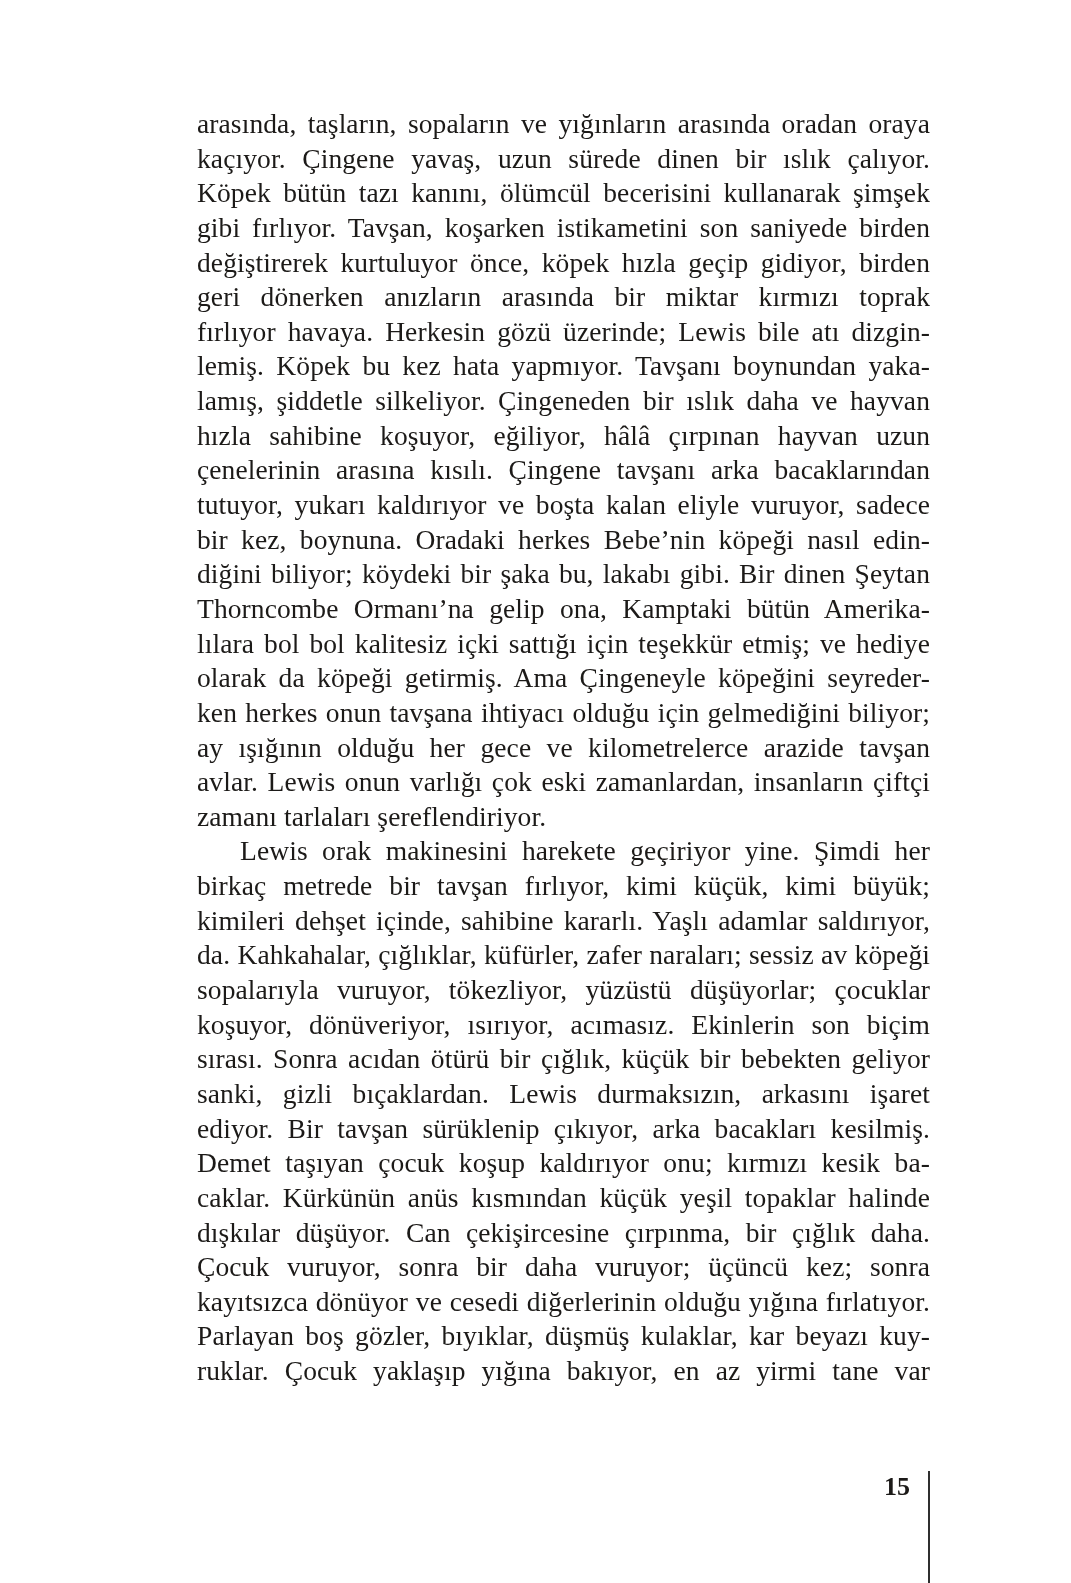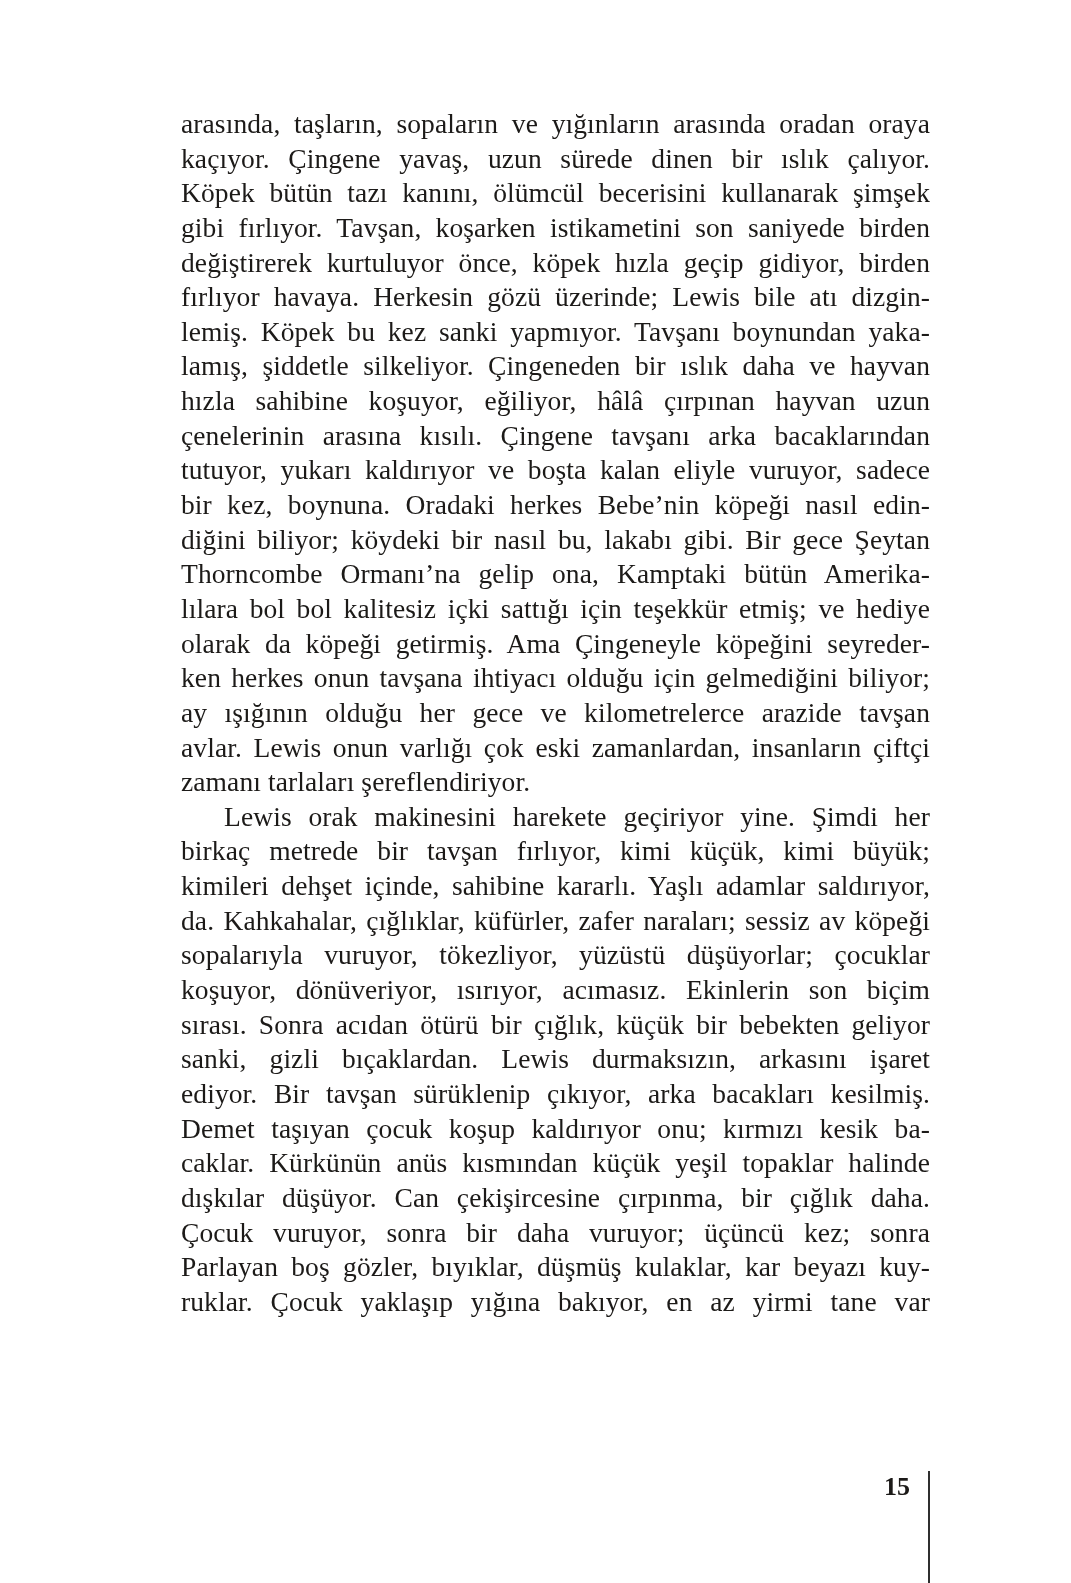--- a/index.html
+++ b/index.html
@@ -27,20 +27,21 @@
   .line {
     font-size: 27.5px;
     line-height: 34.65px;
     height: 34.65px;
     text-align: justify;
     text-align-last: justify;
     -moz-text-align-last: justify;
     letter-spacing: 0.1px;
     white-space: normal;
     overflow: visible;
+    margin-left: 16px;
   }
   .line.indent { text-indent: 43px; }
   .line.flush  { text-align-last: left; -moz-text-align-last: left; }
   .page-number {
     position: absolute;
     left: 884px;
     top: 1473px;
     width: 32px;
     font-size: 26px;
     line-height: 28px;
@@ -59,46 +60,48 @@
 </head>
 <body>
 
 <div class="page">
   <div class="text-block">
       <div class="line">arasında, taşların, sopaların ve yığınların arasında oradan oraya</div>
       <div class="line">kaçıyor. Çingene yavaş, uzun sürede dinen bir ıslık çalıyor.</div>
       <div class="line">Köpek bütün tazı kanını, ölümcül becerisini kullanarak şimşek</div>
       <div class="line">gibi fırlıyor. Tavşan, koşarken istikametini son saniyede birden</div>
       <div class="line">değiştirerek kurtuluyor önce, köpek hızla geçip gidiyor, birden</div>
+      <div class="line">geri dönerken anızların arasında bir miktar kırmızı toprak</div>
       <div class="line">fırlıyor havaya. Herkesin gözü üzerinde; Lewis bile atı dizgin-</div>
-      <div class="line">lemiş. Köpek bu kez sanki yapmıyor. Tavşanı boynundan yaka-</div>
+      <div class="line">lemiş. Köpek bu kez hata yapmıyor. Tavşanı boynundan yaka-</div>
       <div class="line">lamış, şiddetle silkeliyor. Çingeneden bir ıslık daha ve hayvan</div>
       <div class="line">hızla sahibine koşuyor, eğiliyor, hâlâ çırpınan hayvan uzun</div>
       <div class="line">çenelerinin arasına kısılı. Çingene tavşanı arka bacaklarından</div>
       <div class="line">tutuyor, yukarı kaldırıyor ve boşta kalan eliyle vuruyor, sadece</div>
       <div class="line">bir kez, boynuna. Oradaki herkes Bebe’nin köpeği nasıl edin-</div>
-      <div class="line">diğini biliyor; köydeki bir nasıl bu, lakabı gibi. Bir gece Şeytan</div>
+      <div class="line">diğini biliyor; köydeki bir şaka bu, lakabı gibi. Bir dinen Şeytan</div>
       <div class="line">Thorncombe Ormanı’na gelip ona, Kamptaki bütün Amerika-</div>
       <div class="line">lılara bol bol kalitesiz içki sattığı için teşekkür etmiş; ve hediye</div>
       <div class="line">olarak da köpeği getirmiş. Ama Çingeneyle köpeğini seyreder-</div>
       <div class="line">ken herkes onun tavşana ihtiyacı olduğu için gelmediğini biliyor;</div>
       <div class="line">ay ışığının olduğu her gece ve kilometrelerce arazide tavşan</div>
       <div class="line">avlar. Lewis onun varlığı çok eski zamanlardan, insanların çiftçi</div>
       <div class="line flush">zamanı tarlaları şereflendiriyor.</div>
       <div class="line indent">Lewis orak makinesini harekete geçiriyor yine. Şimdi her</div>
       <div class="line">birkaç metrede bir tavşan fırlıyor, kimi küçük, kimi büyük;</div>
       <div class="line">kimileri dehşet içinde, sahibine kararlı. Yaşlı adamlar saldırıyor,</div>
       <div class="line">da. Kahkahalar, çığlıklar, küfürler, zafer naraları; sessiz av köpeği</div>
       <div class="line">sopalarıyla vuruyor, tökezliyor, yüzüstü düşüyorlar; çocuklar</div>
       <div class="line">koşuyor, dönüveriyor, ısırıyor, acımasız. Ekinlerin son biçim</div>
       <div class="line">sırası. Sonra acıdan ötürü bir çığlık, küçük bir bebekten geliyor</div>
       <div class="line">sanki, gizli bıçaklardan. Lewis durmaksızın, arkasını işaret</div>
       <div class="line">ediyor. Bir tavşan sürüklenip çıkıyor, arka bacakları kesilmiş.</div>
       <div class="line">Demet taşıyan çocuk koşup kaldırıyor onu; kırmızı kesik ba-</div>
       <div class="line">caklar. Kürkünün anüs kısmından küçük yeşil topaklar halinde</div>
       <div class="line">dışkılar düşüyor. Can çekişircesine çırpınma, bir çığlık daha.</div>
       <div class="line">Çocuk vuruyor, sonra bir daha vuruyor; üçüncü kez; sonra</div>
+      <div class="line">kayıtsızca dönüyor ve cesedi diğerlerinin olduğu yığına fırlatıyor.</div>
       <div class="line">Parlayan boş gözler, bıyıklar, düşmüş kulaklar, kar beyazı kuy-</div>
       <div class="line">ruklar. Çocuk yaklaşıp yığına bakıyor, en az yirmi tane var</div>
     </div>
   <div class="page-number">15</div>
   <div class="edge-rule"></div>
 </div>
 
 </body></html>

